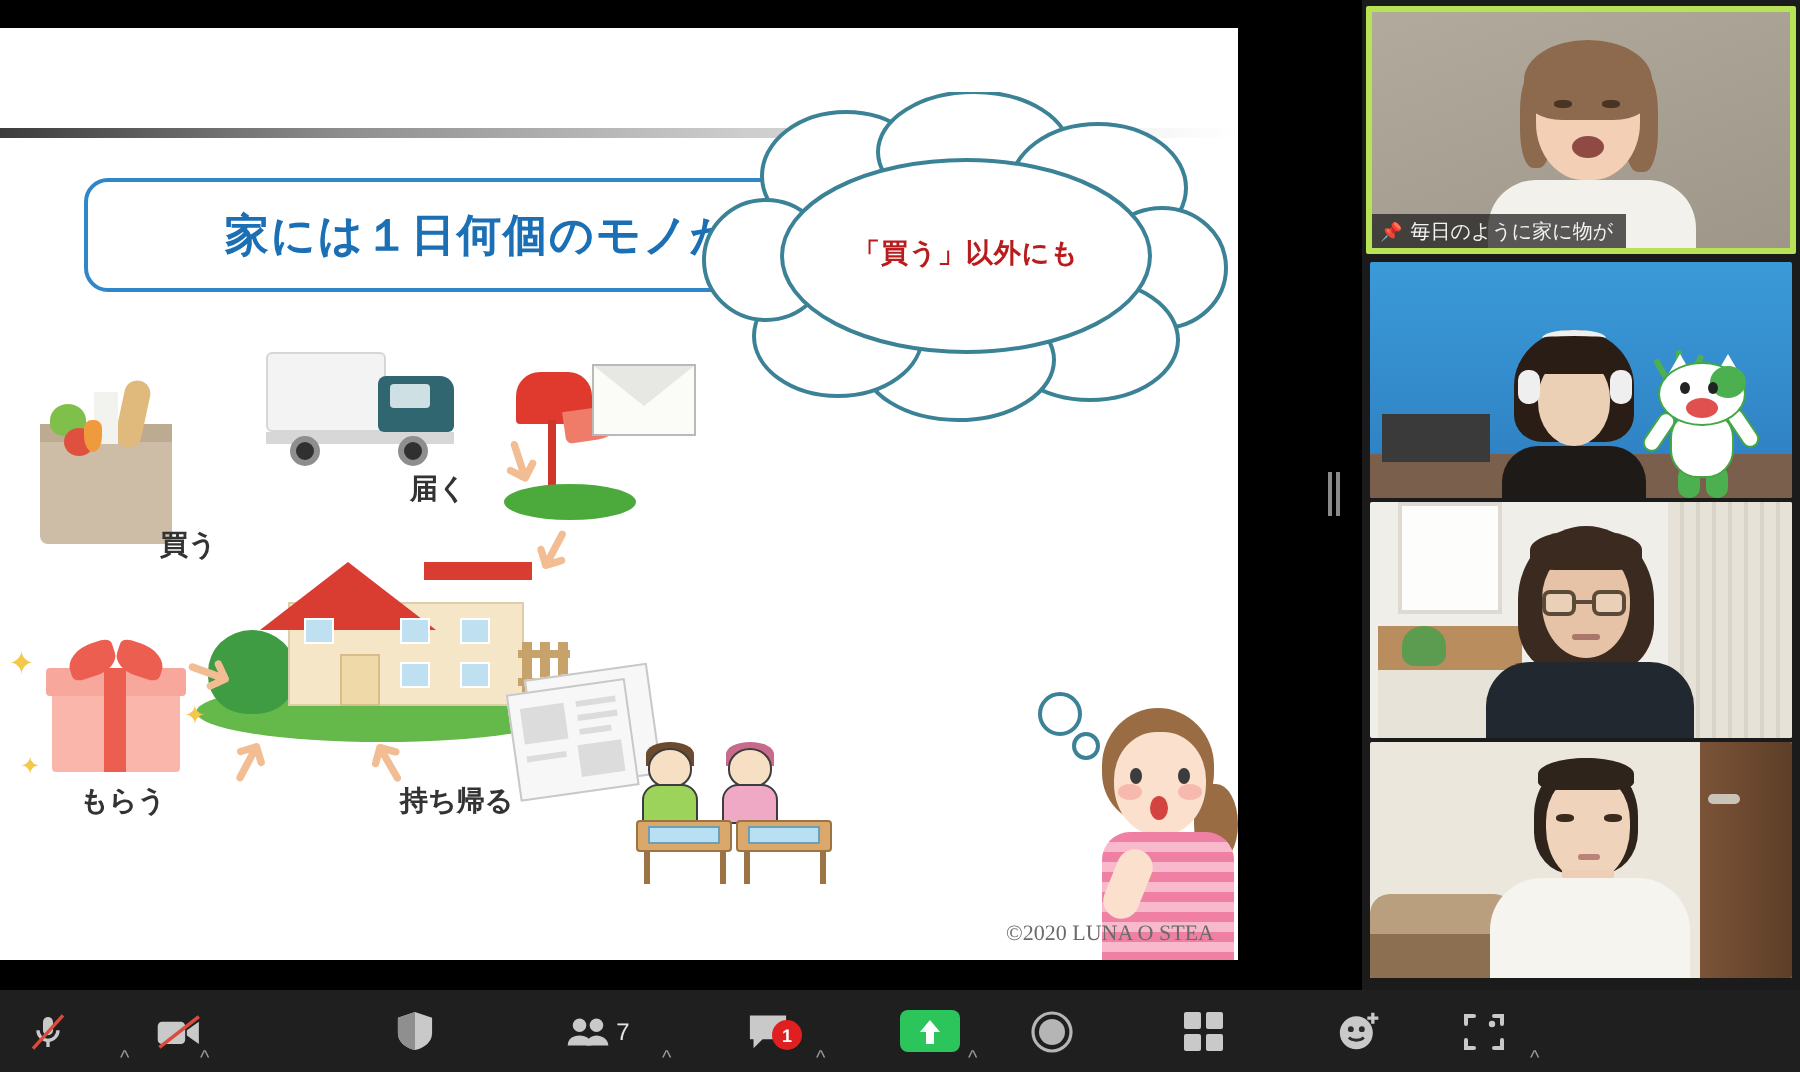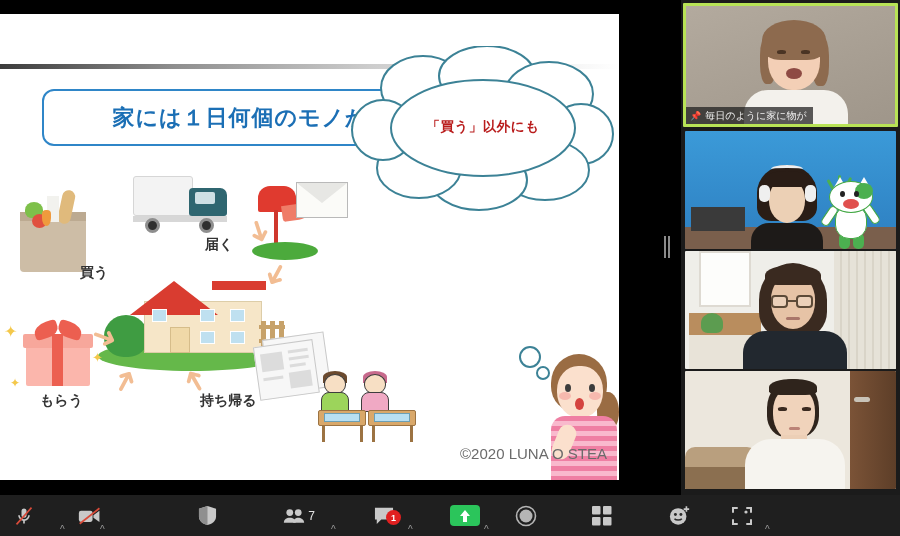--- a/index.html
+++ b/index.html
@@ -158,22 +158,22 @@
   .bubble{
     position:absolute; left:349px; top:32px; width:266px; height:167px;
   }
   .bubble svg{position:absolute; left:0; top:0;}
   .bubble-text{
     position:absolute; left:34px; top:52px; width:200px;
     text-align:center; font-size:13.5px; font-weight:bold;
     color:#b91c1c; line-height:1.55; letter-spacing:0.5px;margin-top:19px;
   }
   .copyright{
-    position:absolute; right:12px; bottom:18px; font-size:15px; color:#6b6b6b;
-    font-family:Liberation Sans, sans-serif;
+    position:absolute; right:12px; bottom:7px; font-size:11px; color:#6b6b6b;
+    font-family:Liberation Serif, serif;
   }
 
   
   .divider{
     position:absolute; left:655px; top:0; width:26px; height:495px; background:#000;
   }
   .handle{
     position:absolute; left:9px; top:236px; width:7px; height:22px;
   }
   .handle i{position:absolute; top:0; width:1.5px; height:22px; background:#8a8a8a;}

